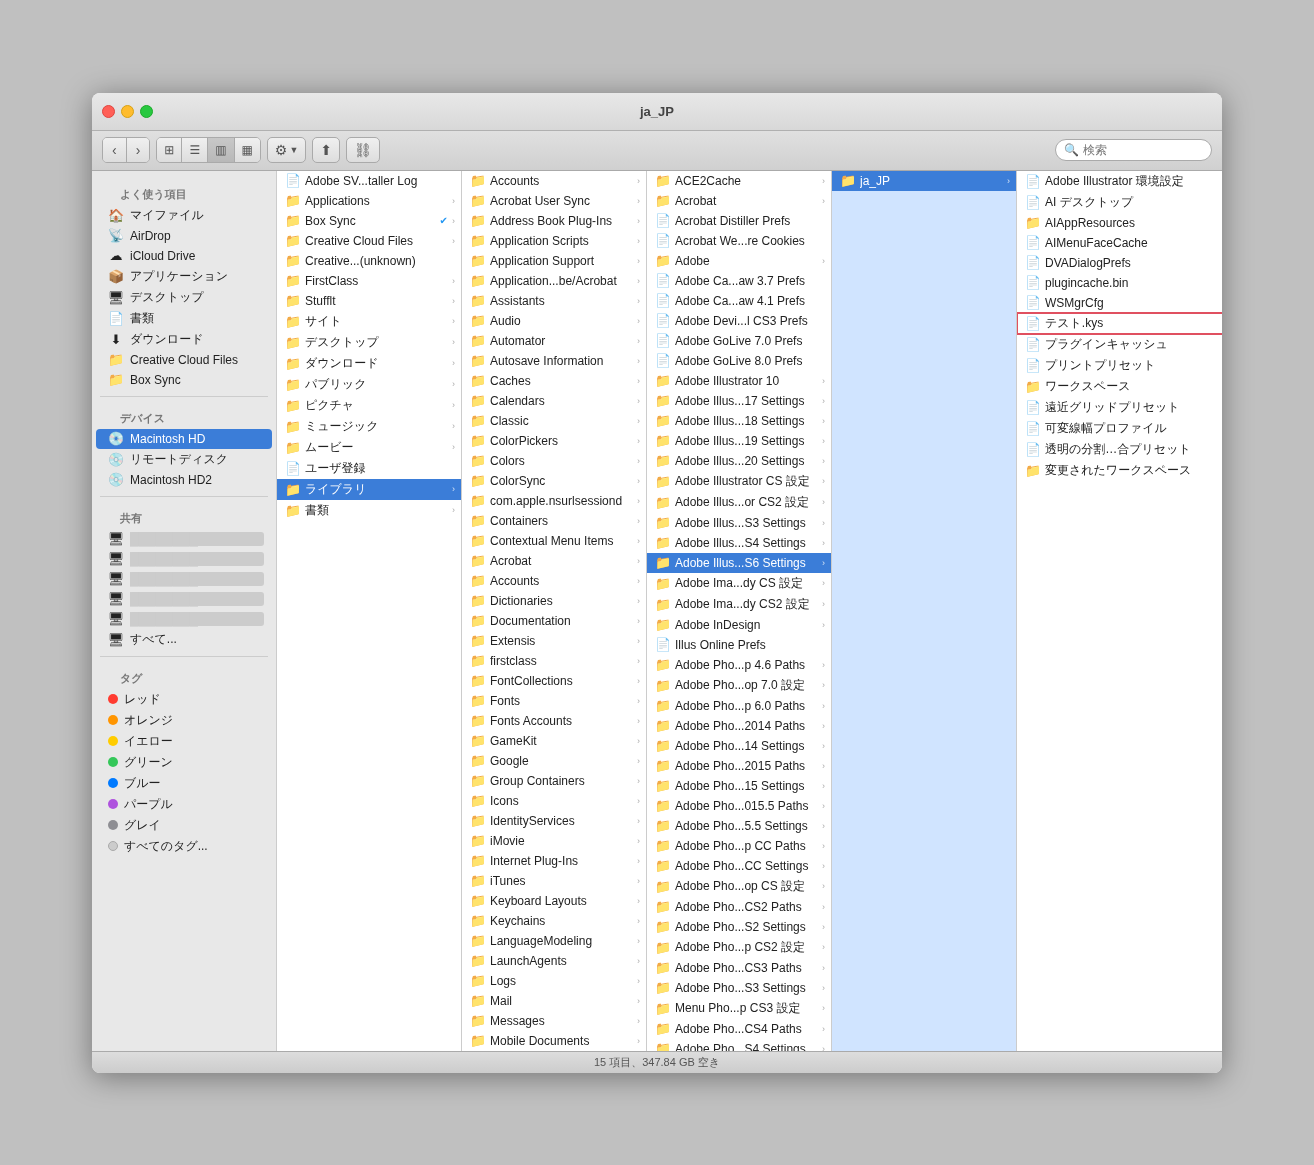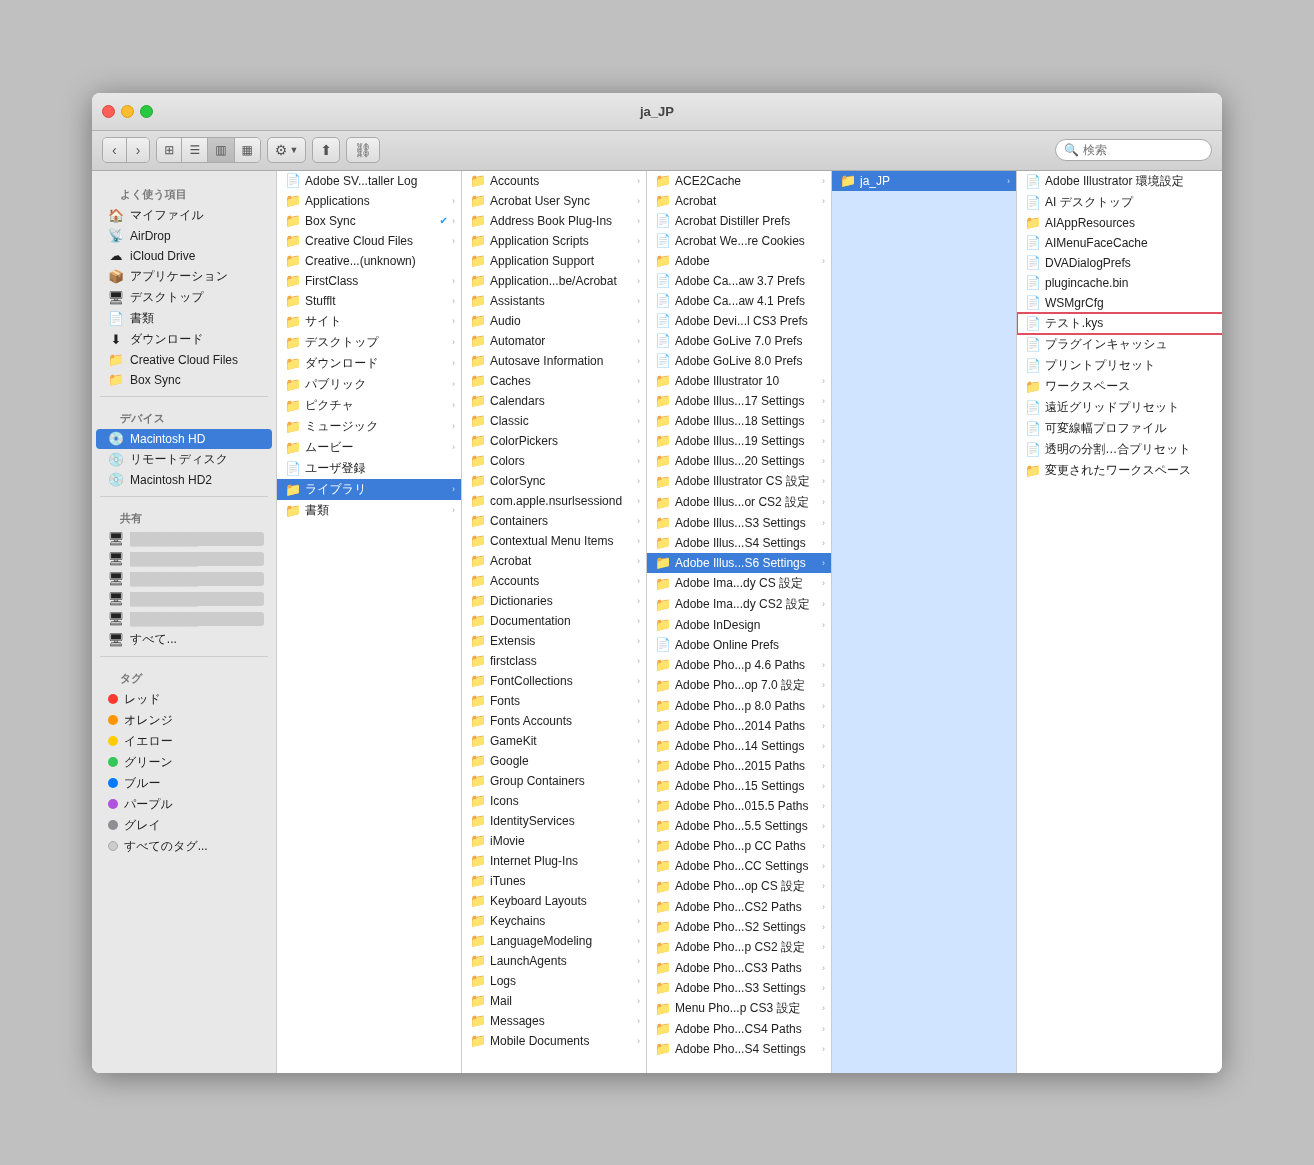--- a/index.html
+++ b/index.html
@@ -812,35 +812,35 @@
             <span class="item-label">Adobe Ima...dy CS2 設定</span>
             <span class="item-arrow">›</span>
           </div>
         <div class="col-item">
             <span class="item-icon folder-icon">📁</span>
             <span class="item-label">Adobe InDesign</span>
             <span class="item-arrow">›</span>
           </div>
         <div class="col-item">
             <span class="item-icon doc-icon">📄</span>
-            <span class="item-label">Adobe Online Prefs</span>
+            <span class="item-label">Illus Online Prefs</span>
           </div>
         <div class="col-item">
             <span class="item-icon folder-icon">📁</span>
             <span class="item-label">Adobe Pho...p 4.6 Paths</span>
             <span class="item-arrow">›</span>
           </div>
         <div class="col-item">
             <span class="item-icon folder-icon">📁</span>
             <span class="item-label">Adobe Pho...op 7.0 設定</span>
             <span class="item-arrow">›</span>
           </div>
         <div class="col-item">
             <span class="item-icon folder-icon">📁</span>
-            <span class="item-label">Adobe Pho...p 8.0 Paths</span>
+            <span class="item-label">Adobe Pho...p 6.0 Paths</span>
             <span class="item-arrow">›</span>
           </div>
         <div class="col-item">
             <span class="item-icon folder-icon">📁</span>
             <span class="item-label">Adobe Pho...2014 Paths</span>
             <span class="item-arrow">›</span>
           </div>
         <div class="col-item">
             <span class="item-icon folder-icon">📁</span>
             <span class="item-label">Adobe Pho...14 Settings</span>
@@ -992,14 +992,17 @@
           </div>
         <div class="col-item">
             <span class="item-icon folder-icon">📁</span>
             <span class="item-label">変更されたワークスペース</span>
           </div>
       </div>
 
     </div>
   </div>
 
+  <div class="statusbar">
+    <span>15 項目、347.84 GB 空き</span>
+  </div>
 
 </div>
 
 </body></html>

